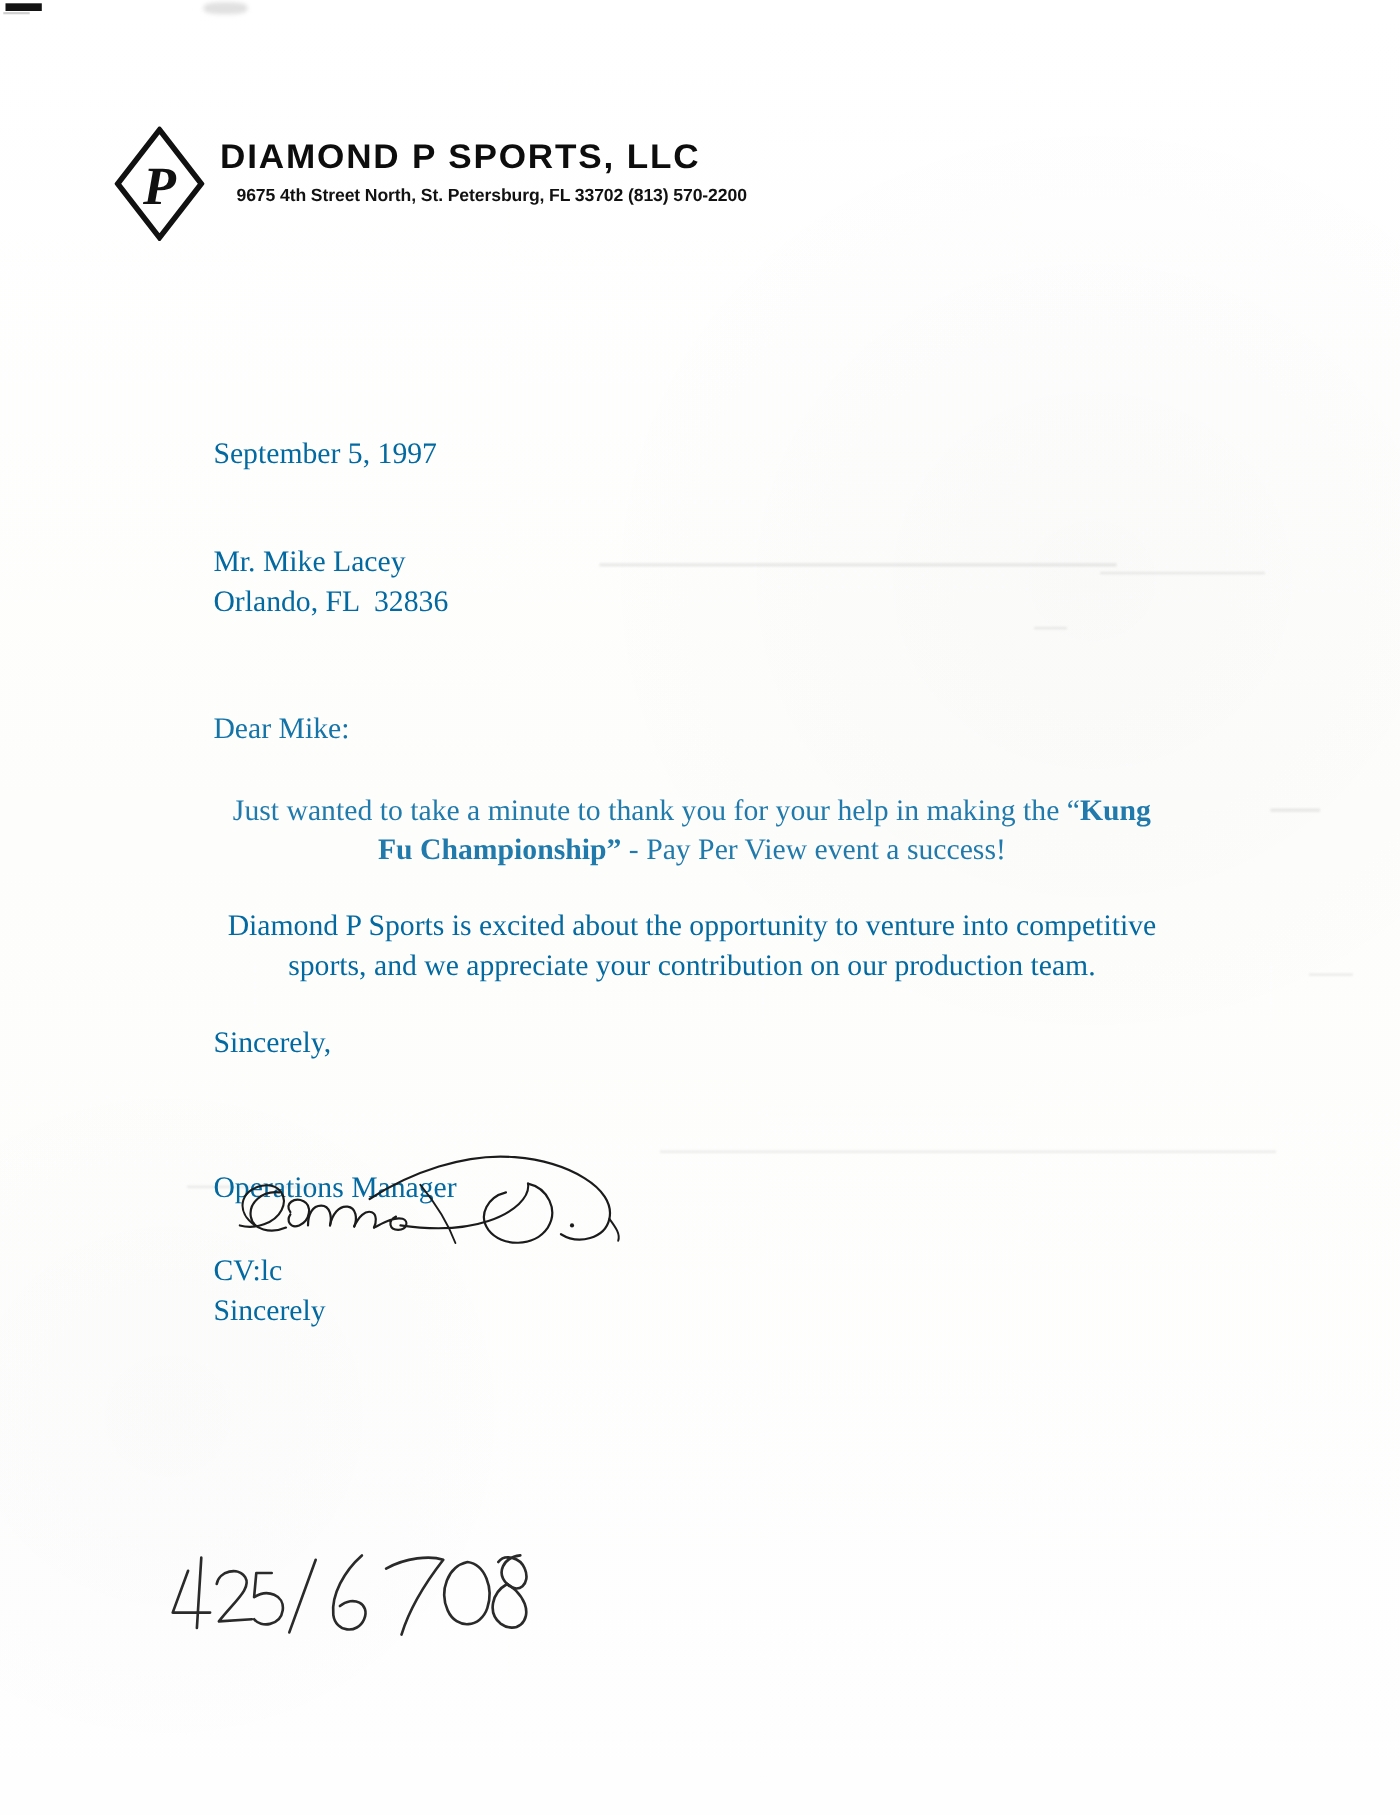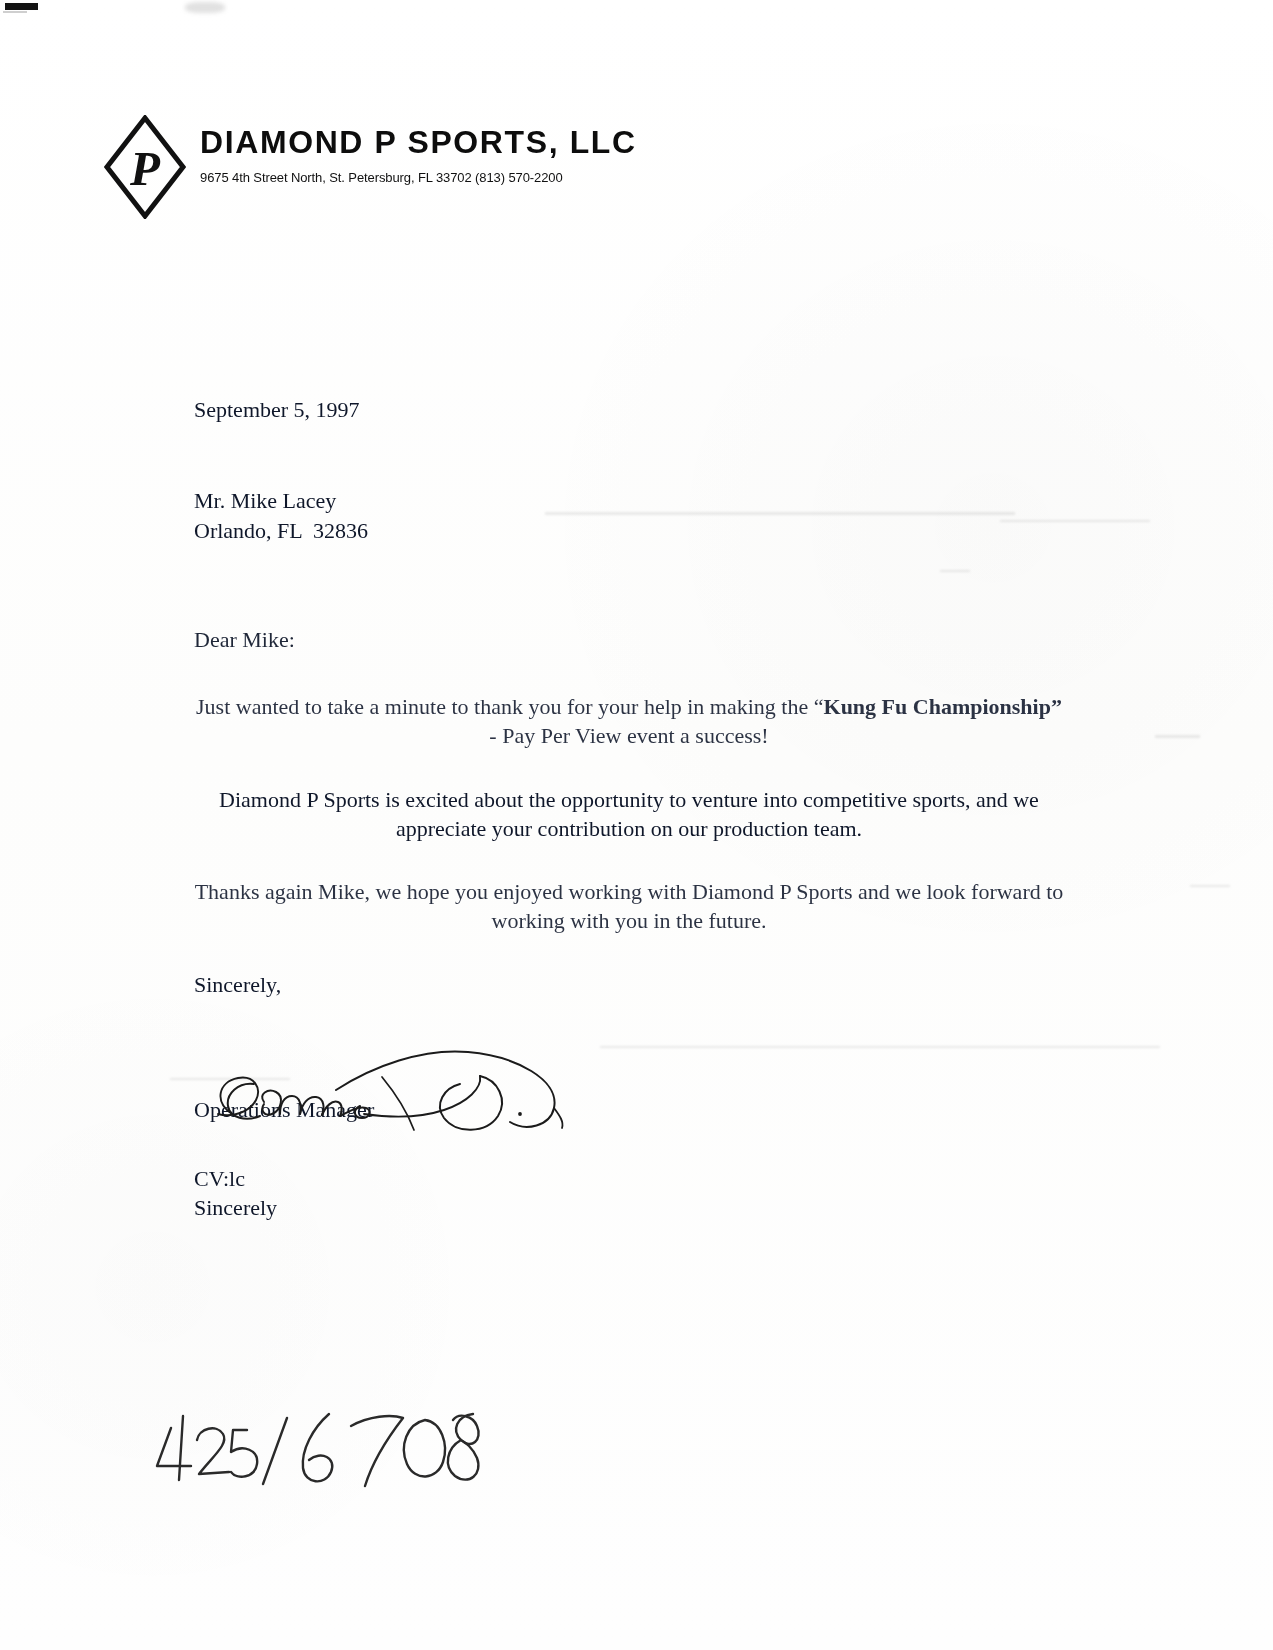--- a/index.html
+++ b/index.html
@@ -84,37 +84,38 @@
     font-weight: bold;
     font-size: 31px;
     letter-spacing: 1.6px;
     color: #0d0d0d;
     white-space: nowrap;
     transform: scaleX(1.03);
     transform-origin: left center;
   }
   .company-address {
     font-family: "Liberation Sans", "DejaVu Sans", sans-serif;
-    font-weight: normal;
-    font-size: 13px;
+    font-weight: bold;
+    font-size: 16px;
     letter-spacing: -0.1px;
     color: #111;
     margin-top: 9px;
     white-space: nowrap;
+    margin-left: 15px;
   }
 
   
   .letter-body {
     position: absolute;
     left: 194px;
     top: 395px;
     width: 870px;
-    font-size: 22px;
+    font-size: 27px;
     line-height: 1.33;
-    color: #0f172a;
+    color: #0369a1;
   }
   .date-line { margin-bottom: 62px; }
   .addr-line { white-space: pre; }
   .address-block { margin-bottom: 80px; }
   .salutation { margin-bottom: 38px; }
   .para {
     margin-bottom: 34px;
     text-align: center;
   }
   .para b { font-weight: bold; }
@@ -195,21 +196,20 @@
     <div class="address-block">
       <div class="addr-line">Mr. Mike Lacey</div>
       <div class="addr-line">Orlando, FL  32836</div>
     </div>
 
     <div class="salutation faded">Dear Mike:</div>
 
     <div id="paragraphs">
         <div class="para faded2"><span>Just wanted to take a minute to thank you for your help in making the “</span><b>Kung Fu Championship”</b><span> - Pay Per View event a success!</span></div>
         <div class="para "><span>Diamond P Sports is excited about the opportunity to venture into competitive sports, and we appreciate your contribution on our production team.</span></div>
-        <div class="para faded2"><span>Thanks again Mike, we hope you enjoyed working with Diamond P Sports and we look forward to working with you in the future.</span></div>
       </div>
 
     <div class="closing">Sincerely,</div>
 
     <div class="sig-name-block" style="margin-top:96px;">
       <div class="sig-line">Operations Manager</div>
     </div>
 
     <div class="notation-block">
       <div class="sig-line">CV:lc</div>

